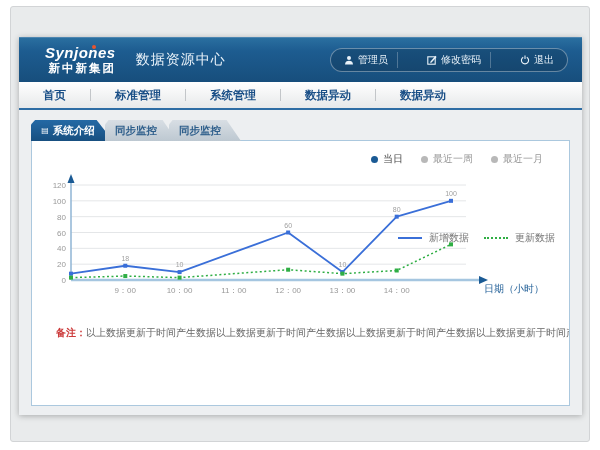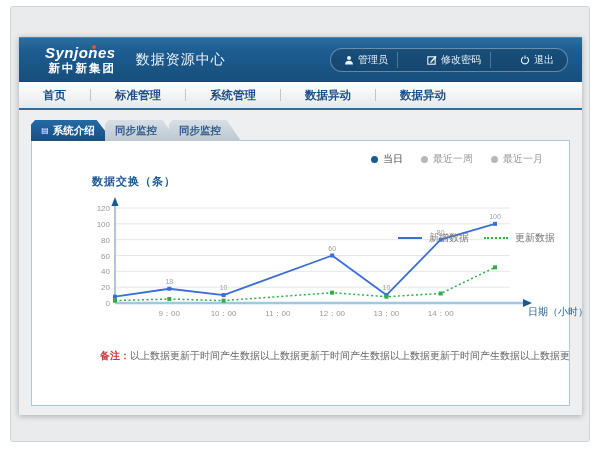--- a/index.html
+++ b/index.html
@@ -40,21 +40,21 @@
   .tabbar { display:flex; align-items:flex-end; height:21px; margin-bottom:-1px; position:relative; z-index:2; }
   .tab { height:21px; display:flex; align-items:center; justify-content:center; gap:4px;
          font-size:10.5px; font-weight:bold; cursor:pointer;
          clip-path:polygon(0 100%, 0 22%, 5% 0, 80% 0, 100% 100%); }
   .tab.active { width:82px; background:linear-gradient(#2469a5,#174f80); color:#fff; padding-right:8px; }
   .tab.inactive { width:72px; margin-left:-8px; background:linear-gradient(#d8dee4,#bdc8d1);
                   color:#2c5d8a; padding-right:10px; }
   .tab-ico { font-size:8px; line-height:1; }
 
   
-  .panel { position:relative; background:#fff; border:1px solid #abc8de; height:266px;padding-left:44px; }
+  .panel { position:relative; background:#fff; border:1px solid #abc8de; height:266px; }
   .range-row { display:flex; justify-content:flex-end; gap:18px; padding:11px 26px 0 0; }
   .radio { display:flex; align-items:center; gap:5px; font-size:10px; color:#999; cursor:pointer; }
   .radio .dot { width:7px; height:7px; border-radius:50%; background:#b8b8b8; }
   .radio.selected { color:#444; }
   .radio.selected .dot { background:#1a5a94; }
   .ylabel { margin:8px 0 0 16px; color:#1a5a94; font-size:11px; font-weight:bold; letter-spacing:1px; }
   .chart-wrap { position:relative; margin:4px 0 0 14px; height:142px; }
   .xlabel { position:absolute; left:438px; top:112px; white-space:nowrap;
             color:#1a5a94; font-size:10px; font-weight:normal; }
   .legend { position:absolute; right:14px; top:90px; display:flex; flex-direction:row; gap:15px; }
@@ -145,21 +145,20 @@
             <span class="radio">
               <span class="dot"></span>
               <span>最近一周</span>
             </span>
             <span class="radio">
               <span class="dot"></span>
               <span>最近一月</span>
             </span>
           </div>
 
-          <div class="ylabel">数据交换（条）</div>
 
           <div class="chart-wrap">
             <svg viewBox="0 0 448 140" width="448" height="140">
                 <text x="20" y="113" text-anchor="end" fill="#999999" font-size="8">0</text>
                 <line x1="25" y1="94.16666666666667" x2="420" y2="94.16666666666667" stroke="#e4e6e8" stroke-width="1"></line>
                 <text x="20" y="97.16666666666667" text-anchor="end" fill="#999999" font-size="8">20</text>
                 <line x1="25" y1="78.33333333333333" x2="420" y2="78.33333333333333" stroke="#e4e6e8" stroke-width="1"></line>
                 <text x="20" y="81.33333333333333" text-anchor="end" fill="#999999" font-size="8">40</text>
                 <line x1="25" y1="62.5" x2="420" y2="62.5" stroke="#e4e6e8" stroke-width="1"></line>
                 <text x="20" y="65.5" text-anchor="end" fill="#999999" font-size="8">60</text>

